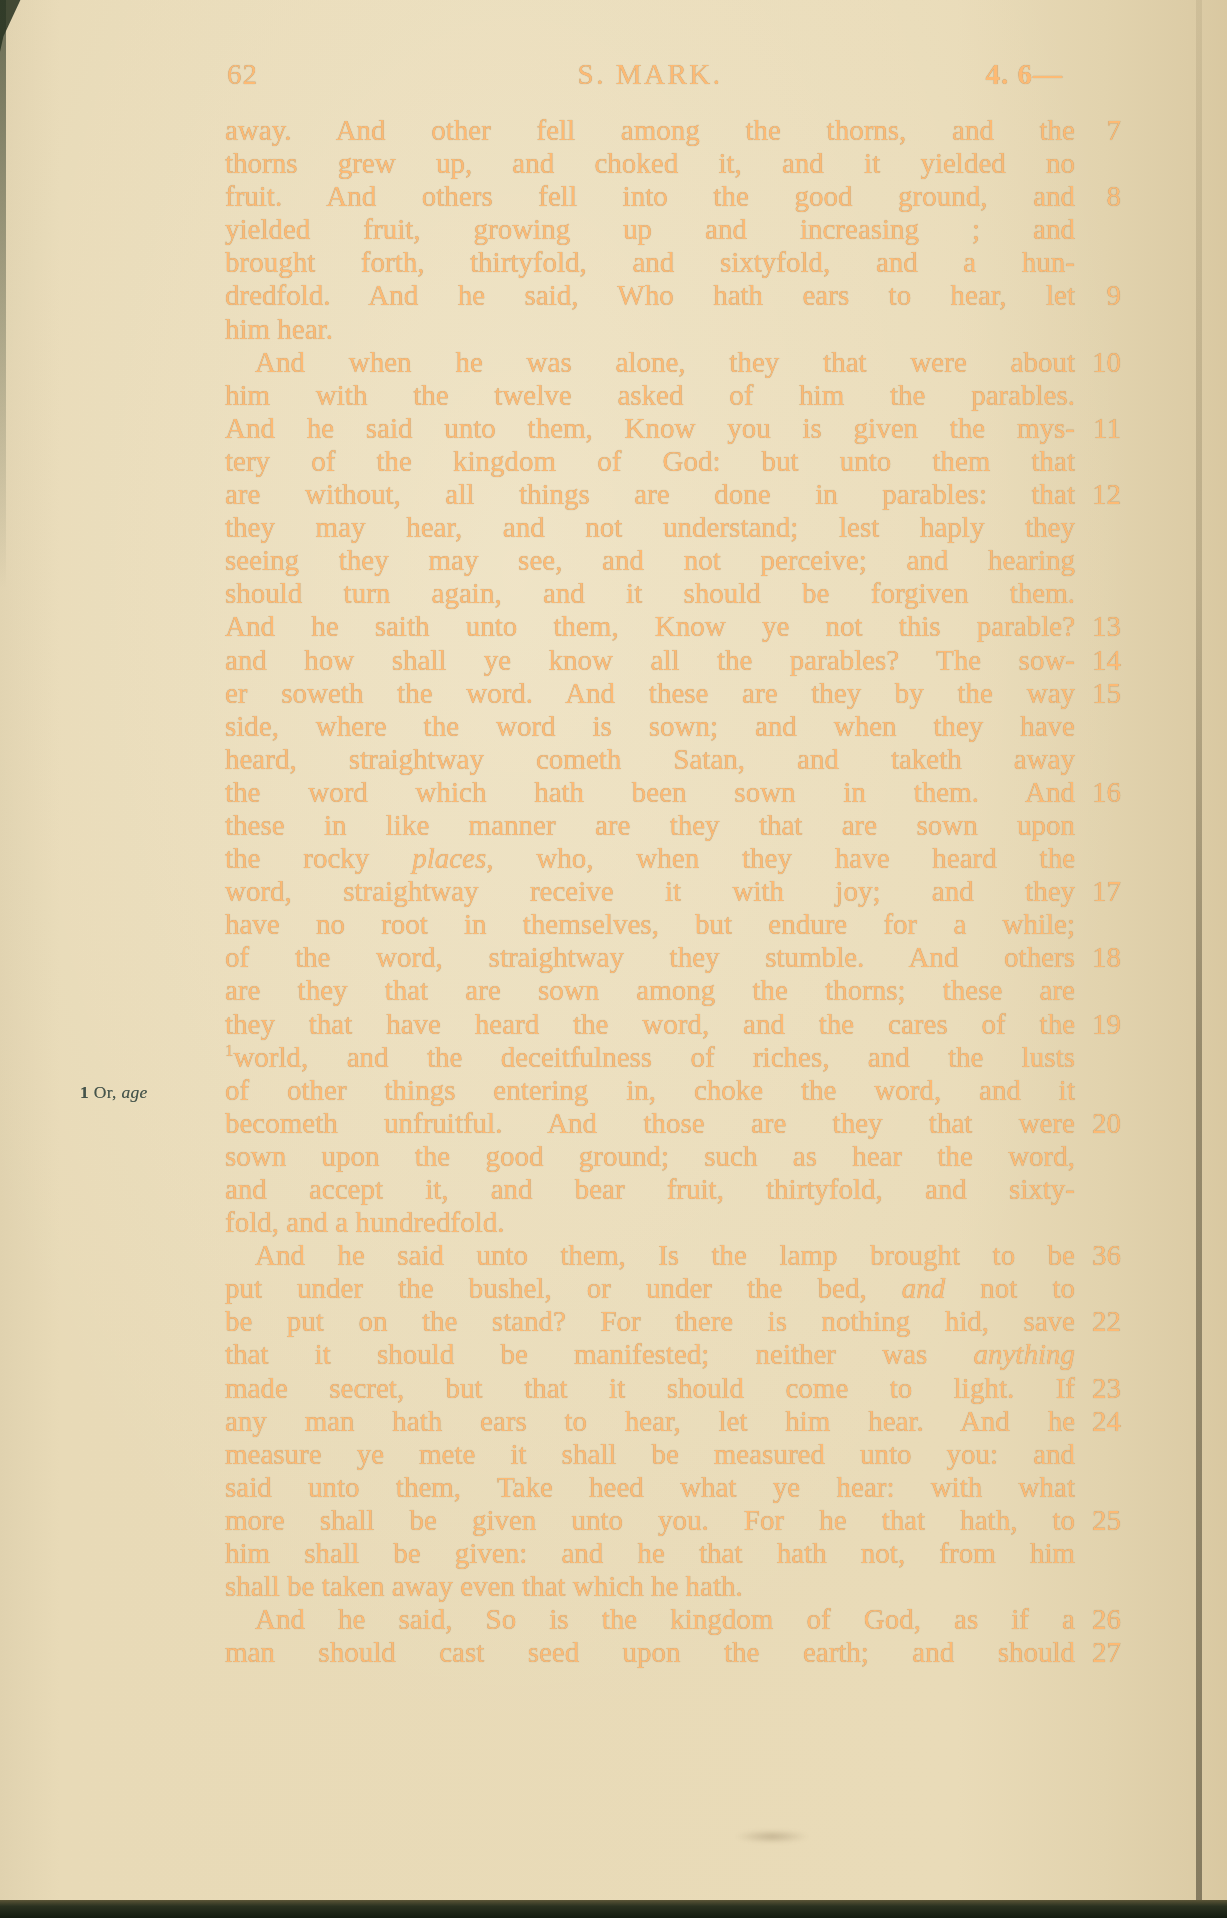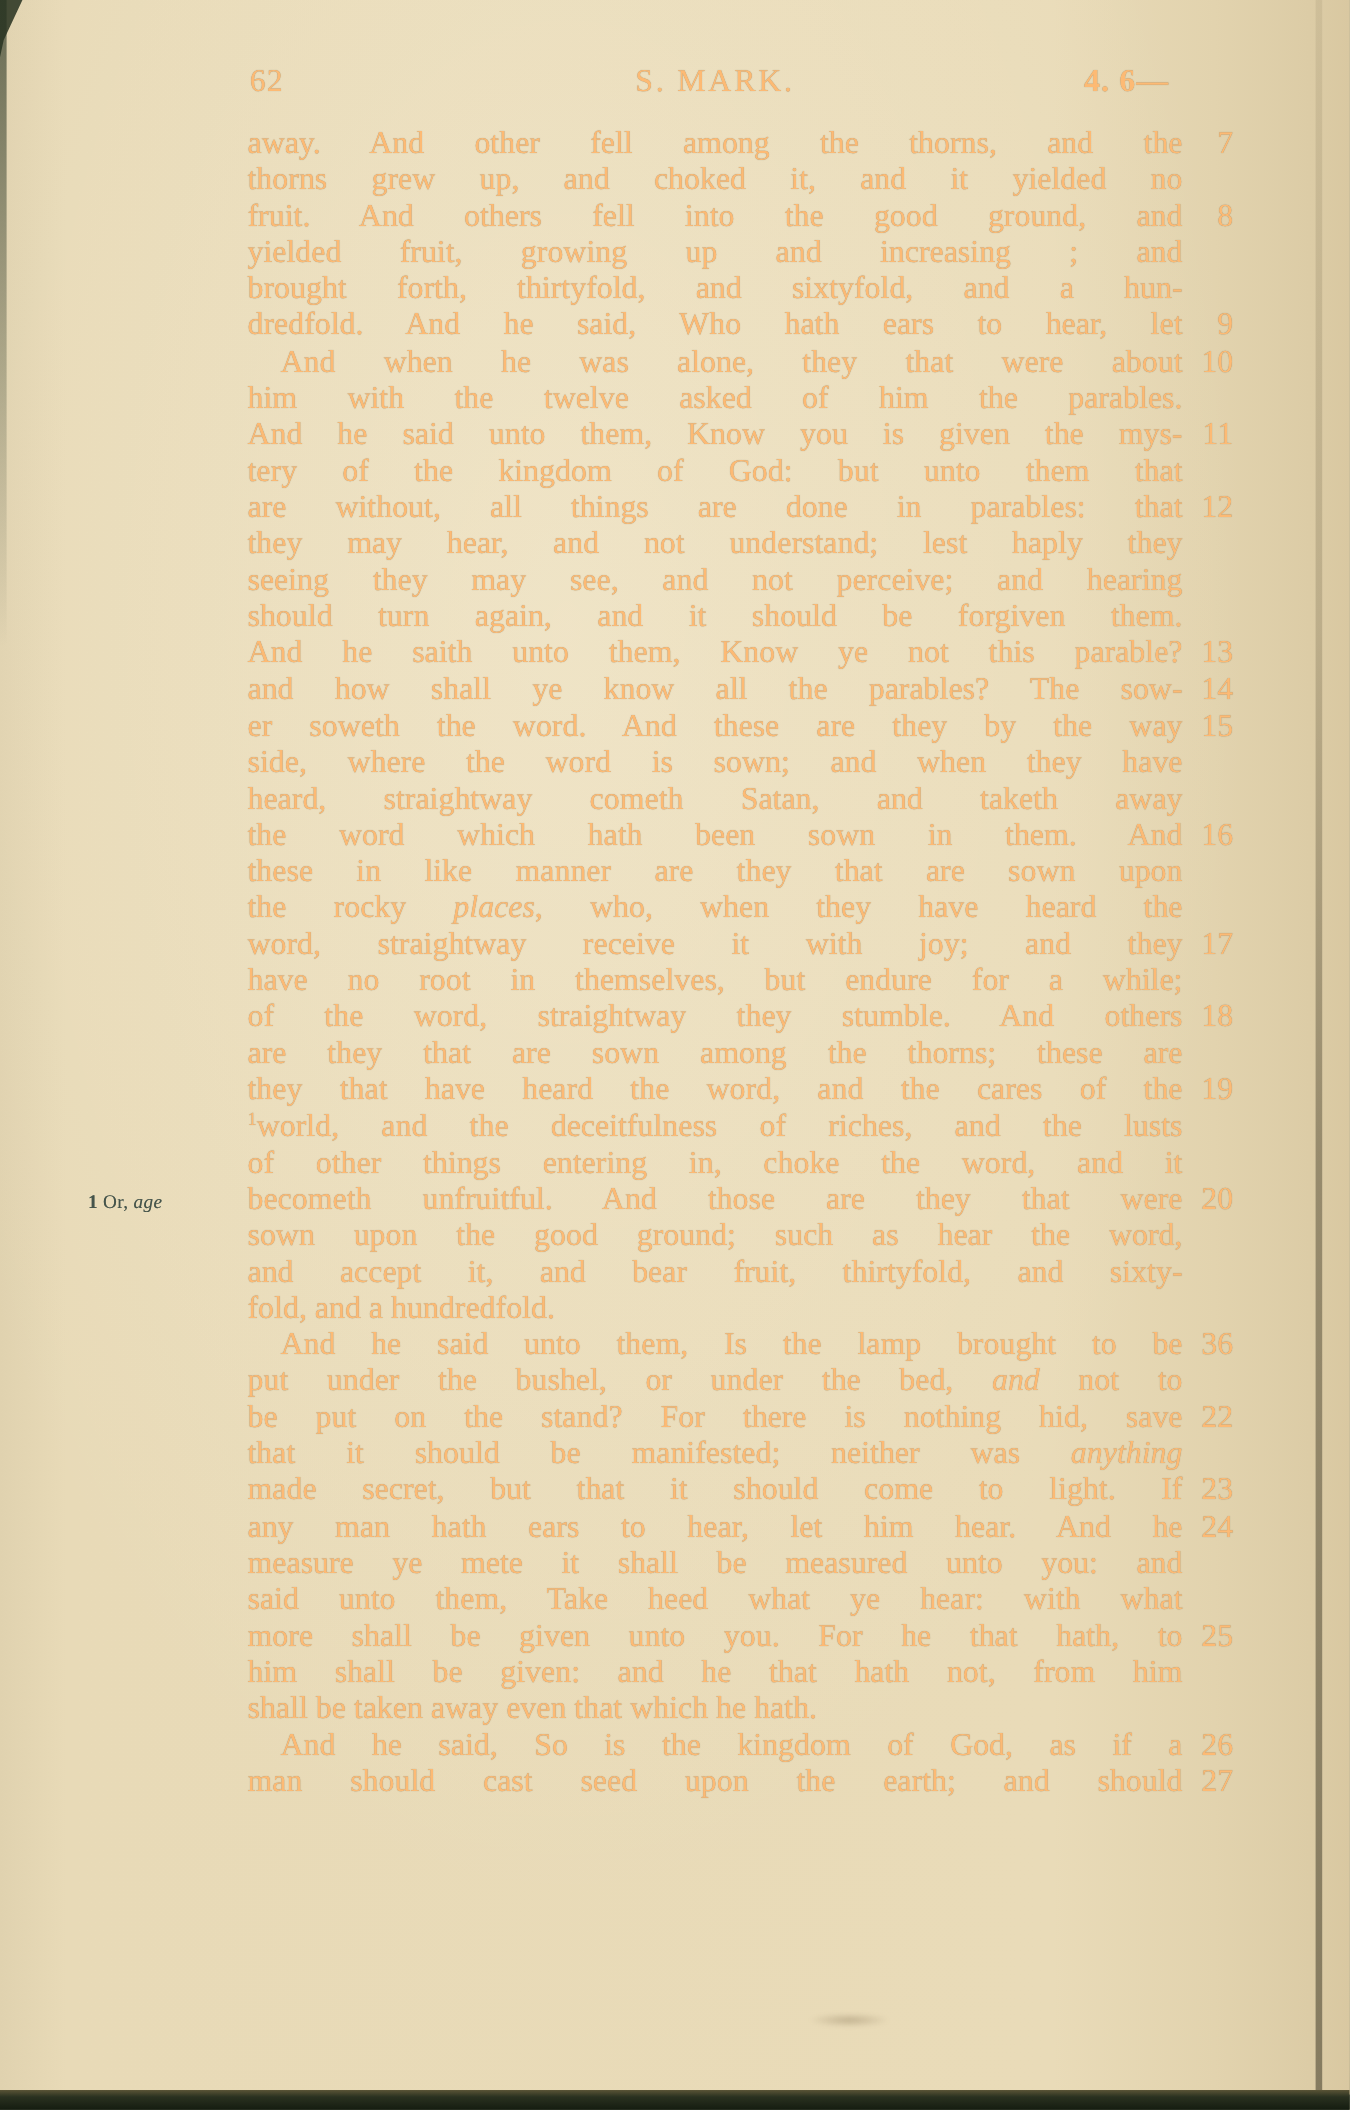--- a/index.html
+++ b/index.html
@@ -110,20 +110,24 @@
     </div>
     <div class="line">
       <span class="line-text jt"><span>brought forth, thirtyfold, and sixtyfold, and a hun-</span></span>
       <span class="vnum"></span>
     </div>
     <div class="line">
       <span class="line-text jt"><span>dredfold.  And he said, Who hath ears to hear, let</span></span>
       <span class="vnum">9</span>
     </div>
     <div class="line">
+      <span class="line-text"><span>him hear.</span></span>
+      <span class="vnum"></span>
+    </div>
+    <div class="line">
       <span class="line-text jt indent"><span>And when he was alone, they that were about</span></span>
       <span class="vnum">10</span>
     </div>
     <div class="line">
       <span class="line-text jt"><span>him with the twelve asked of him the parables.</span></span>
       <span class="vnum"></span>
     </div>
     <div class="line">
       <span class="line-text jt"><span>And he said unto them, Know you is given the mys-</span></span>
       <span class="vnum">11</span>

